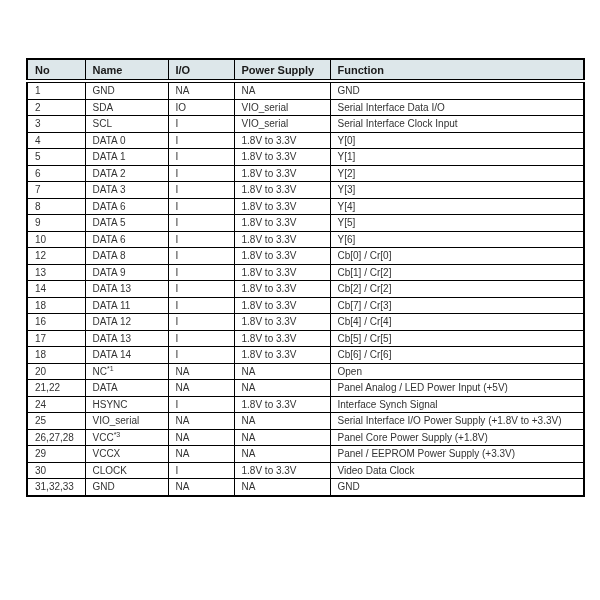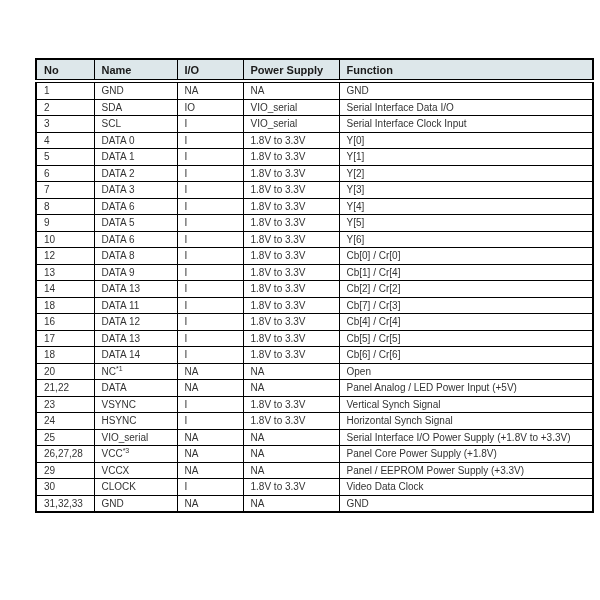--- a/index.html
+++ b/index.html
@@ -8,21 +8,21 @@
 
   .page {
     position: absolute;
     left: 0; top: 0;
     width: 600px; height: 600px;
     background: #ffffff;
   }
 
   table.pin-table {
     position: absolute;
-    left: 35px; top: 58px;
+    left: 26px; top: 58px;
     width: 557px;
     border-collapse: collapse;
     table-layout: fixed;
     border: 2px solid #000000;
   }
 
   table.pin-table th {
     background: #dde7ea;
     font-size: 11px;
     font-weight: bold;
@@ -152,21 +152,21 @@
           <td>DATA 8</td>
           <td>I</td>
           <td>1.8V to 3.3V</td>
           <td>Cb[0] / Cr[0]</td>
         </tr>
         <tr>
           <td>13</td>
           <td>DATA 9</td>
           <td>I</td>
           <td>1.8V to 3.3V</td>
-          <td>Cb[1] / Cr[4]</td>
+          <td>Cb[1] / Cr[2]</td>
         </tr>
         <tr>
           <td>14</td>
           <td>DATA 13</td>
           <td>I</td>
           <td>1.8V to 3.3V</td>
           <td>Cb[2] / Cr[2]</td>
         </tr>
         <tr>
           <td>18</td>
@@ -204,32 +204,25 @@
           <td>Open</td>
         </tr>
         <tr>
           <td>21,22</td>
           <td>DATA</td>
           <td>NA</td>
           <td>NA</td>
           <td>Panel Analog / LED Power Input (+5V)</td>
         </tr>
         <tr>
-          <td>23</td>
-          <td>VSYNC</td>
-          <td>I</td>
-          <td>1.8V to 3.3V</td>
-          <td>Vertical Synch Signal</td>
-        </tr>
-        <tr>
           <td>24</td>
           <td>HSYNC</td>
           <td>I</td>
           <td>1.8V to 3.3V</td>
-          <td>Horizontal Synch Signal</td>
+          <td>Interface Synch Signal</td>
         </tr>
         <tr>
           <td>25</td>
           <td>VIO_serial</td>
           <td>NA</td>
           <td>NA</td>
           <td>Serial Interface I/O Power Supply (+1.8V to +3.3V)</td>
         </tr>
         <tr>
           <td>26,27,28</td>

